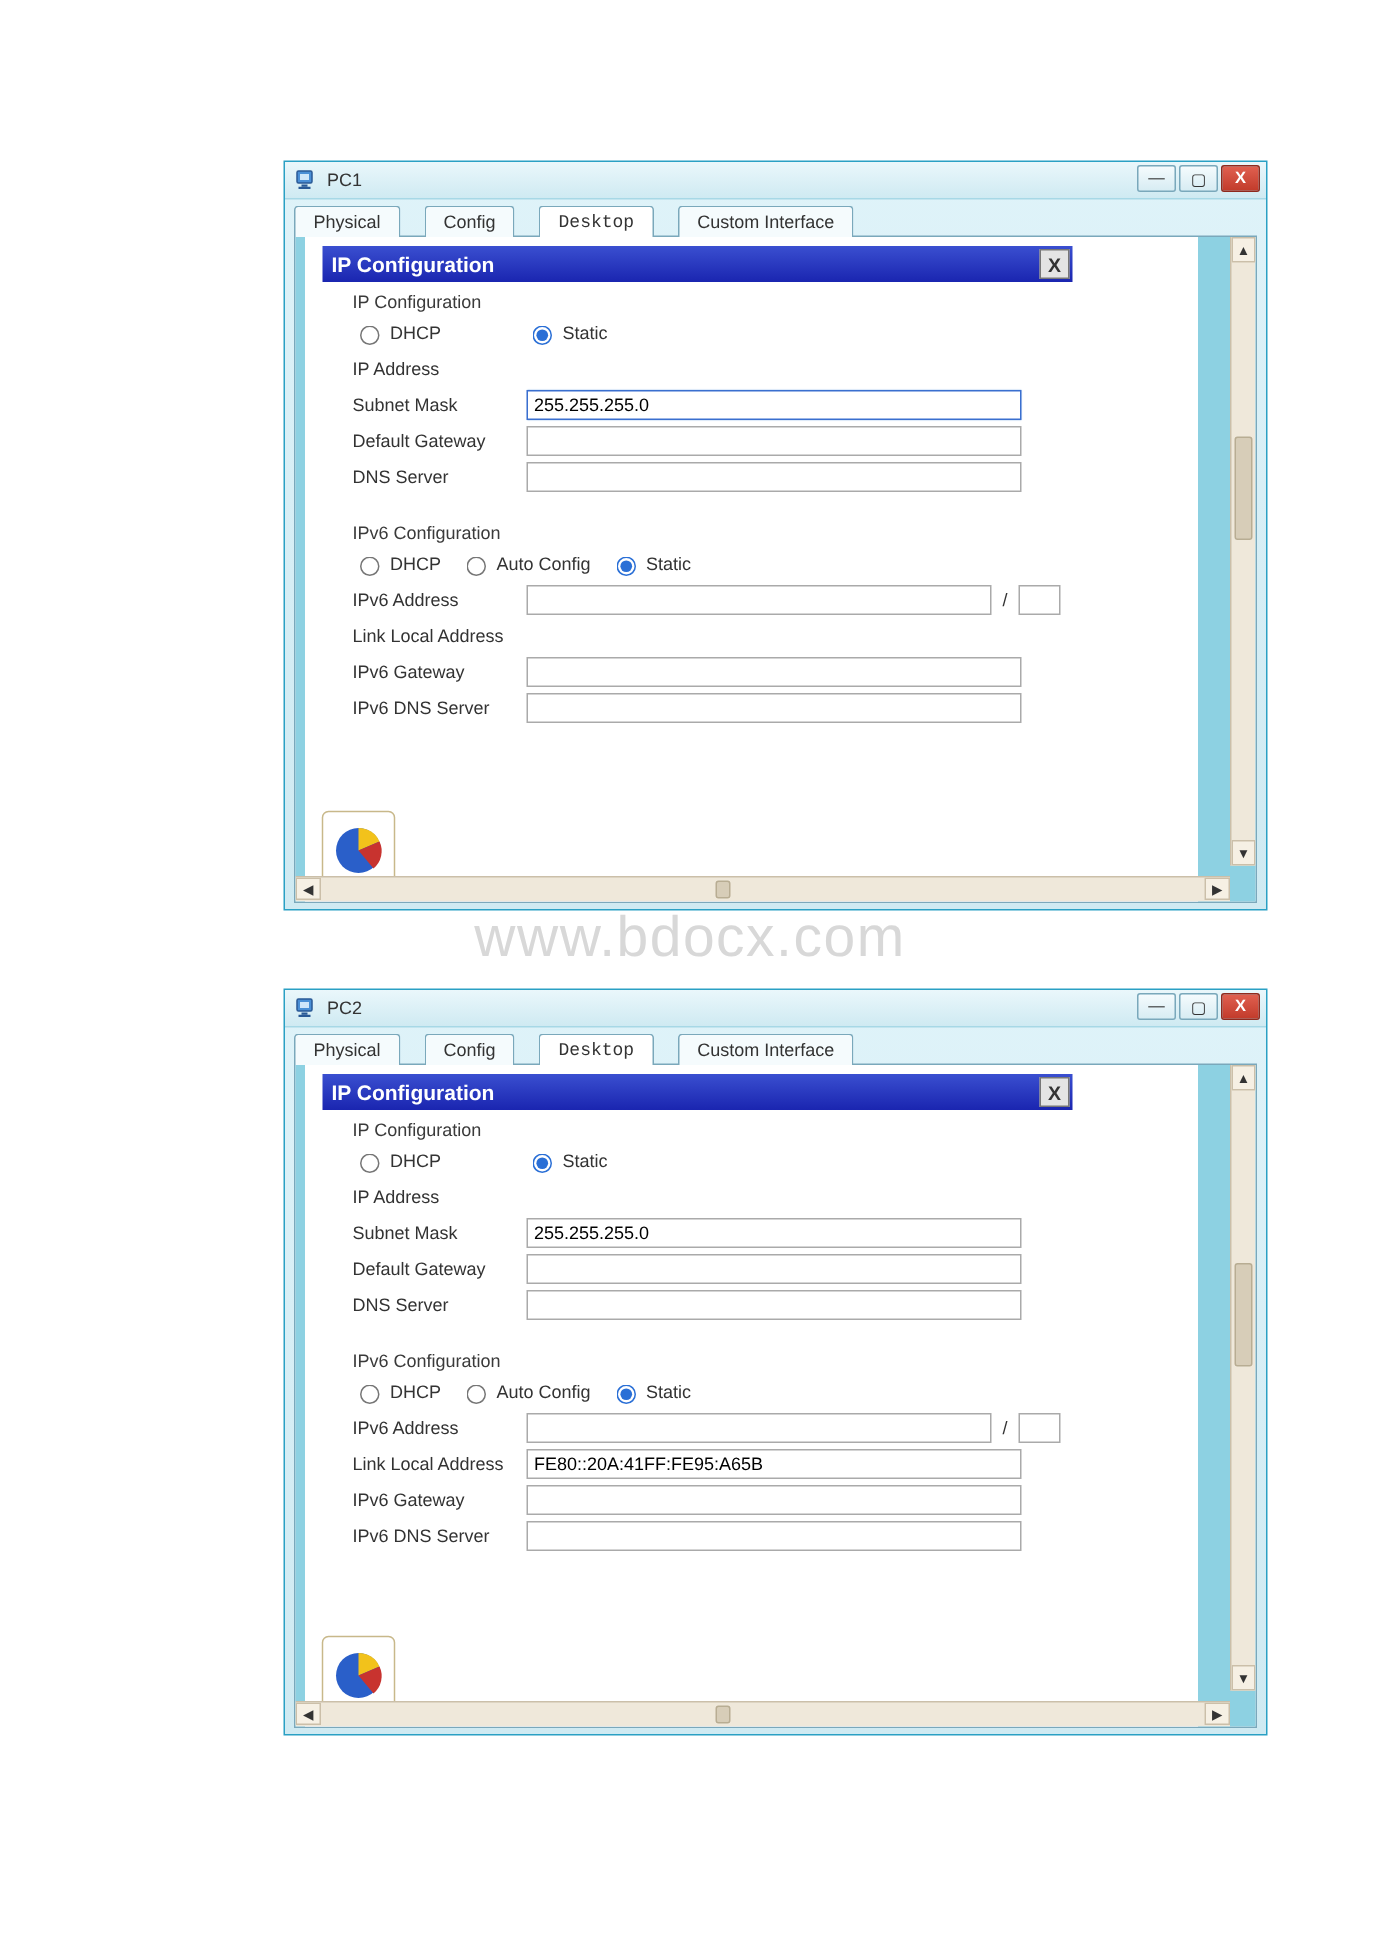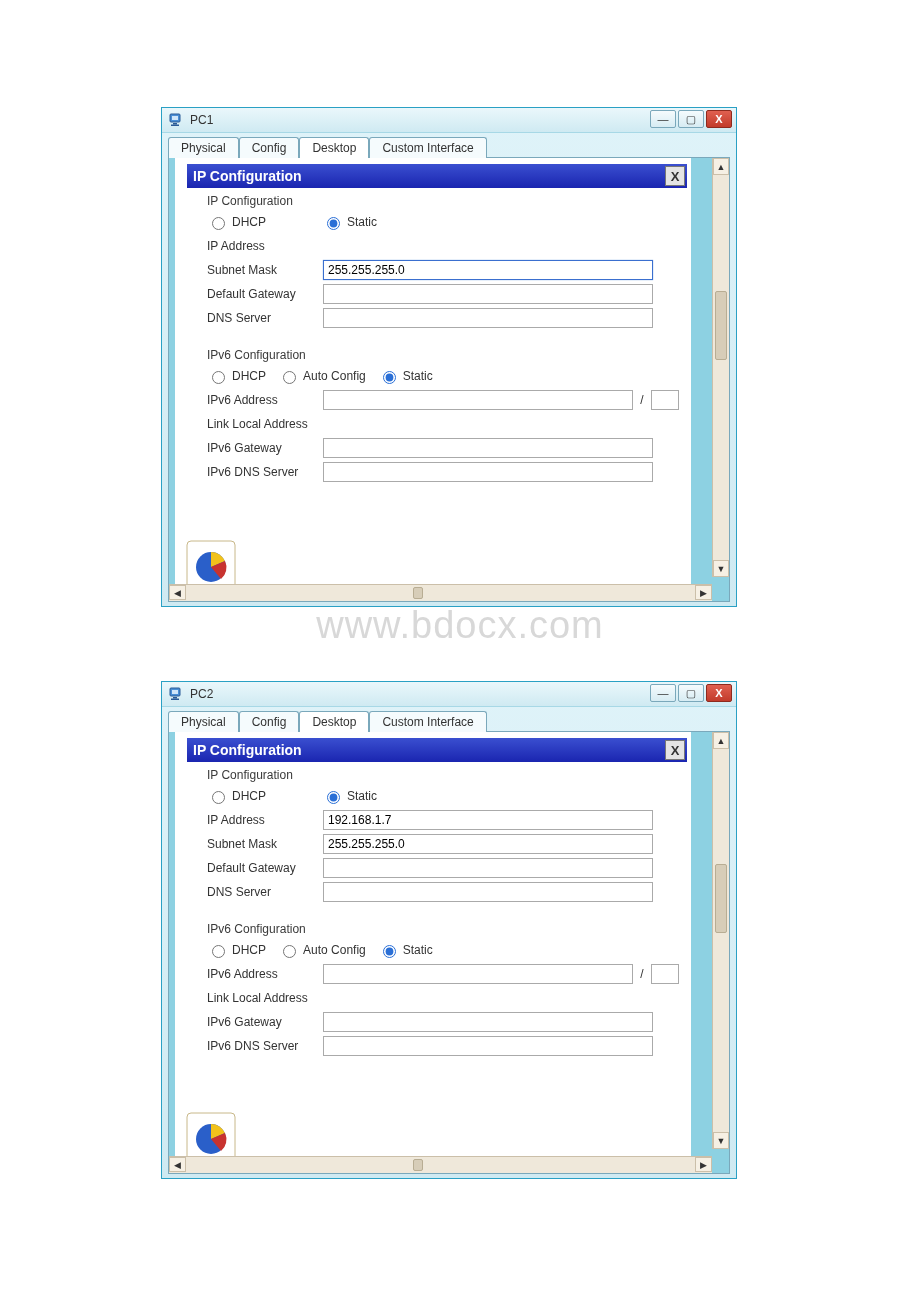--- a/index.html
+++ b/index.html
@@ -1,32 +1,32 @@
 <!DOCTYPE html>
 <html><head>
 <meta charset="utf-8">
 <style>
   * { box-sizing: border-box; }
   html, body { margin:0; padding:0; font-family: Tahoma, Verdana, sans-serif; font-size:12px; color:#333; background:#fff; }
   .page { width:920px; height:1302px; position:relative; background:#fff; }
 
-  .app-window { position:absolute; width:576px; border:1px solid #2aa0c4; background:linear-gradient(#dff3f9,#cfeaf2); }
+  .app-window { position:absolute; width:656px; border:1px solid #2aa0c4; background:linear-gradient(#dff3f9,#cfeaf2);margin-left:28px; }
   .app-window.win1 { left:161px; top:107px; height:500px; }
-  .app-window.win2 { left:161px; top:681px; height:498px; }
+  .app-window.win2 { left:161px; top:659px; height:498px; }
 
   .titlebar { height:25px; position:relative; background:linear-gradient(#eaf7fb,#cfeaf2); border-bottom:1px solid #a7d8e6; }
   .titlebar .app-icon { position:absolute; left:6px; top:4px; width:16px; height:16px; }
   .titlebar .title { position:absolute; left:28px; top:5px; font-size:12px; color:#333; }
   .win-controls { position:absolute; right:4px; top:2px; display:flex; gap:2px; }
   .win-btn { width:26px; height:18px; border:1px solid #7aa8bb; border-radius:2px; background:linear-gradient(#f5fbfd,#d7ecf3); display:flex; align-items:center; justify-content:center; font-size:11px; cursor:pointer; }
   .win-btn.close { background:linear-gradient(#e06050,#c23b2b); border-color:#8e2a1e; color:#fff; font-weight:bold; }
 
-  .tabstrip { height:22px; margin:3px 6px 0 6px; display:flex; align-items:flex-end; gap:0; border-bottom:1px solid #7aa8bb; }
+  .tabstrip { height:22px; margin:3px 6px 0 6px; display:flex; align-items:flex-end; gap:16px; border-bottom:1px solid #7aa8bb; }
   .tab { padding:3px 12px; border:1px solid #7aa8bb; border-bottom:none; border-top-left-radius:3px; border-top-right-radius:3px; background:#f5fbfd; position:relative; top:1px; cursor:pointer; }
-  .tab.active { background:#fff; z-index:1; }
+  .tab.active { background:#fff; z-index:1;font-family:Liberation Mono, monospace; }
 
   .client-wrap { position:relative; margin:0 6px 6px 6px; background:#fff; border:1px solid #7aa8bb; border-top:none; height:calc(100% - 54px); }
   .client-inner { height:100%; overflow:hidden; position:relative;
     background:linear-gradient(90deg,#8dd1e2 0,#8dd1e2 6px,#fff 6px,#fff calc(100% - 38px),#8dd1e2 calc(100% - 38px),#8dd1e2 100%);
   }
   .v-scroll { position:absolute; right:0; top:0; bottom:24px; width:17px; background:#efe8da; border-left:1px solid #cbbfa9; }
   .v-scroll .arrow { height:17px; border:1px solid #cbbfa9; background:#f6f0e4; display:flex;align-items:center;justify-content:center; font-size:9px; cursor:pointer; }
   .v-scroll .track { position:absolute; top:17px; bottom:17px; left:0; right:0; }
   .v-scroll .thumb { position:absolute; left:2px; right:2px; top:30%; height:18%; background:#d7cdb8; border:1px solid #b8ad93; border-radius:2px; cursor:pointer;}
   .v-scroll .arrow.down { position:absolute; bottom:0; left:0; right:0; }
@@ -258,21 +258,20 @@
                 <span>DHCP</span>
               </label>
               <label class="opt col2">
                 <input type="radio" name="pc2v4" checked="" style="">
                 <span>Static</span>
               </label>
             </div>
 
             <div class="field-row">
               <div class="lbl">IP Address</div>
-              <div class="val"><input class="txt" value="192.168.1.7" style=""></div>
             </div>
             <div class="field-row">
               <div class="lbl">Subnet Mask</div>
               <div class="val"><input class="txt" value="255.255.255.0" style=""></div>
             </div>
             <div class="field-row">
               <div class="lbl">Default Gateway</div>
               <div class="val"><input class="txt" value="" style=""></div>
             </div>
             <div class="field-row">
@@ -301,20 +300,21 @@
             <div class="field-row">
               <div class="lbl">IPv6 Address</div>
               <div class="val" style="display:flex;align-items:center;">
                 <input class="txt short" value="" style="">
                 <span class="prefix-slash">/</span>
                 <input class="txt prefix" value="" style="">
               </div>
             </div>
             <div class="field-row">
               <div class="lbl">Link Local Address</div>
+              <div class="val"><input class="txt" value="FE80::20A:41FF:FE95:A65B" style=""></div>
             </div>
             <div class="field-row">
               <div class="lbl">IPv6 Gateway</div>
               <div class="val"><input class="txt" value="" style=""></div>
             </div>
             <div class="field-row">
               <div class="lbl">IPv6 DNS Server</div>
               <div class="val"><input class="txt" value="" style=""></div>
             </div>
           </div>

